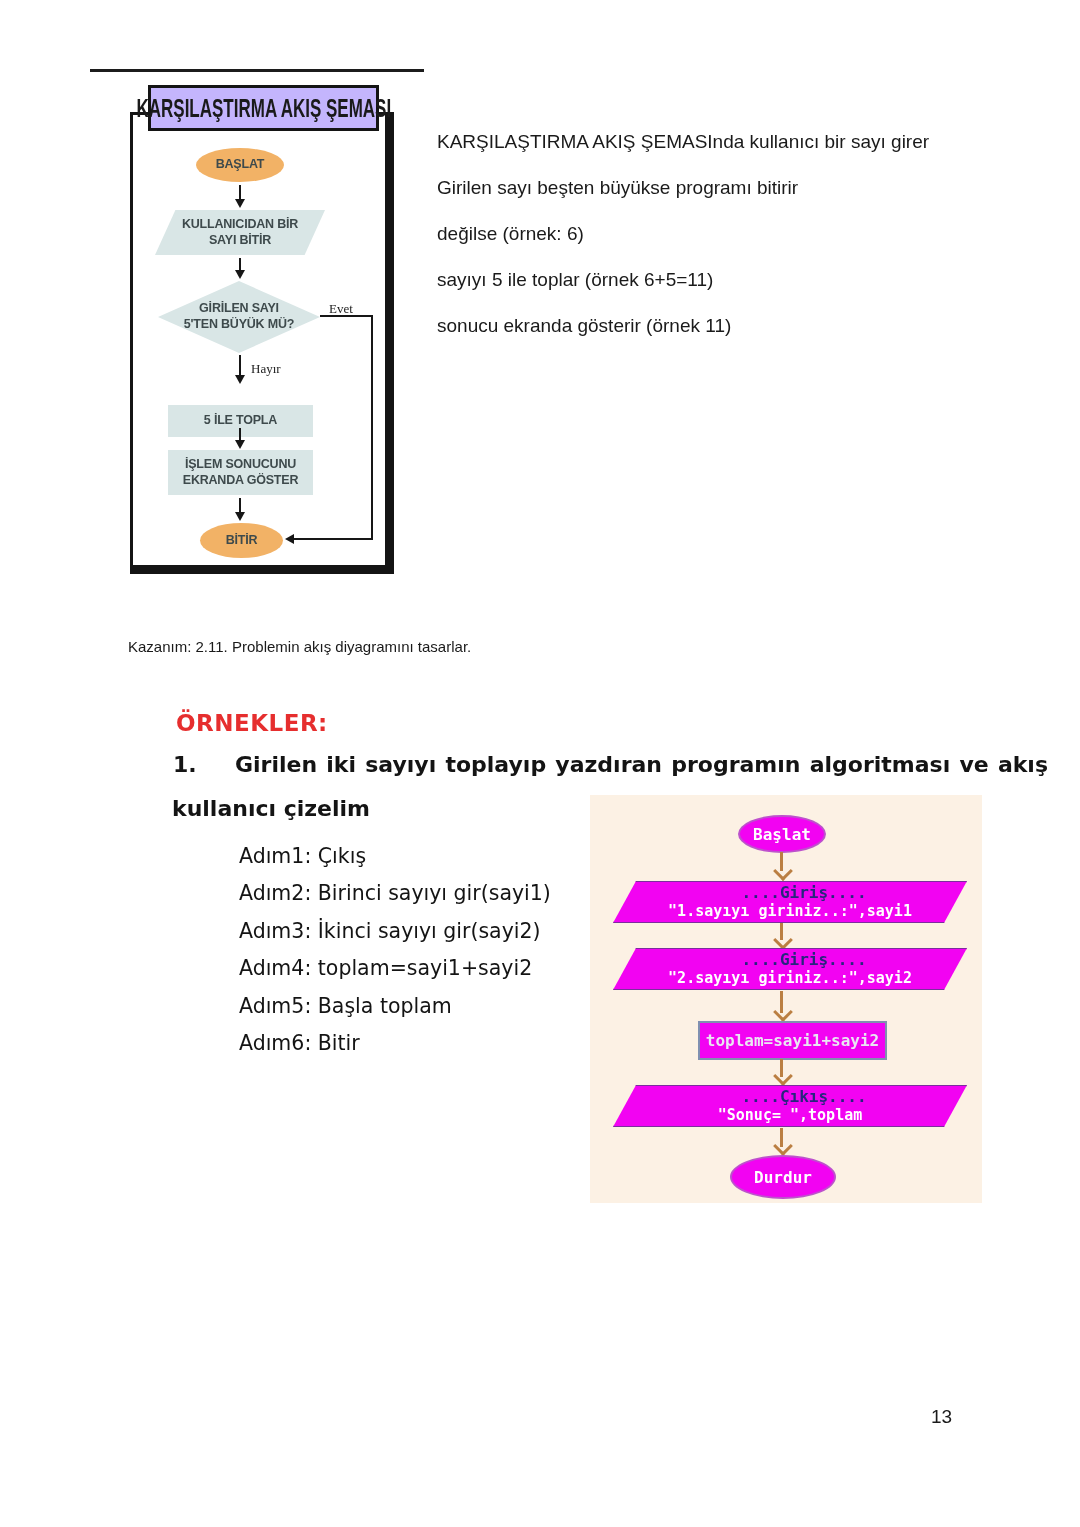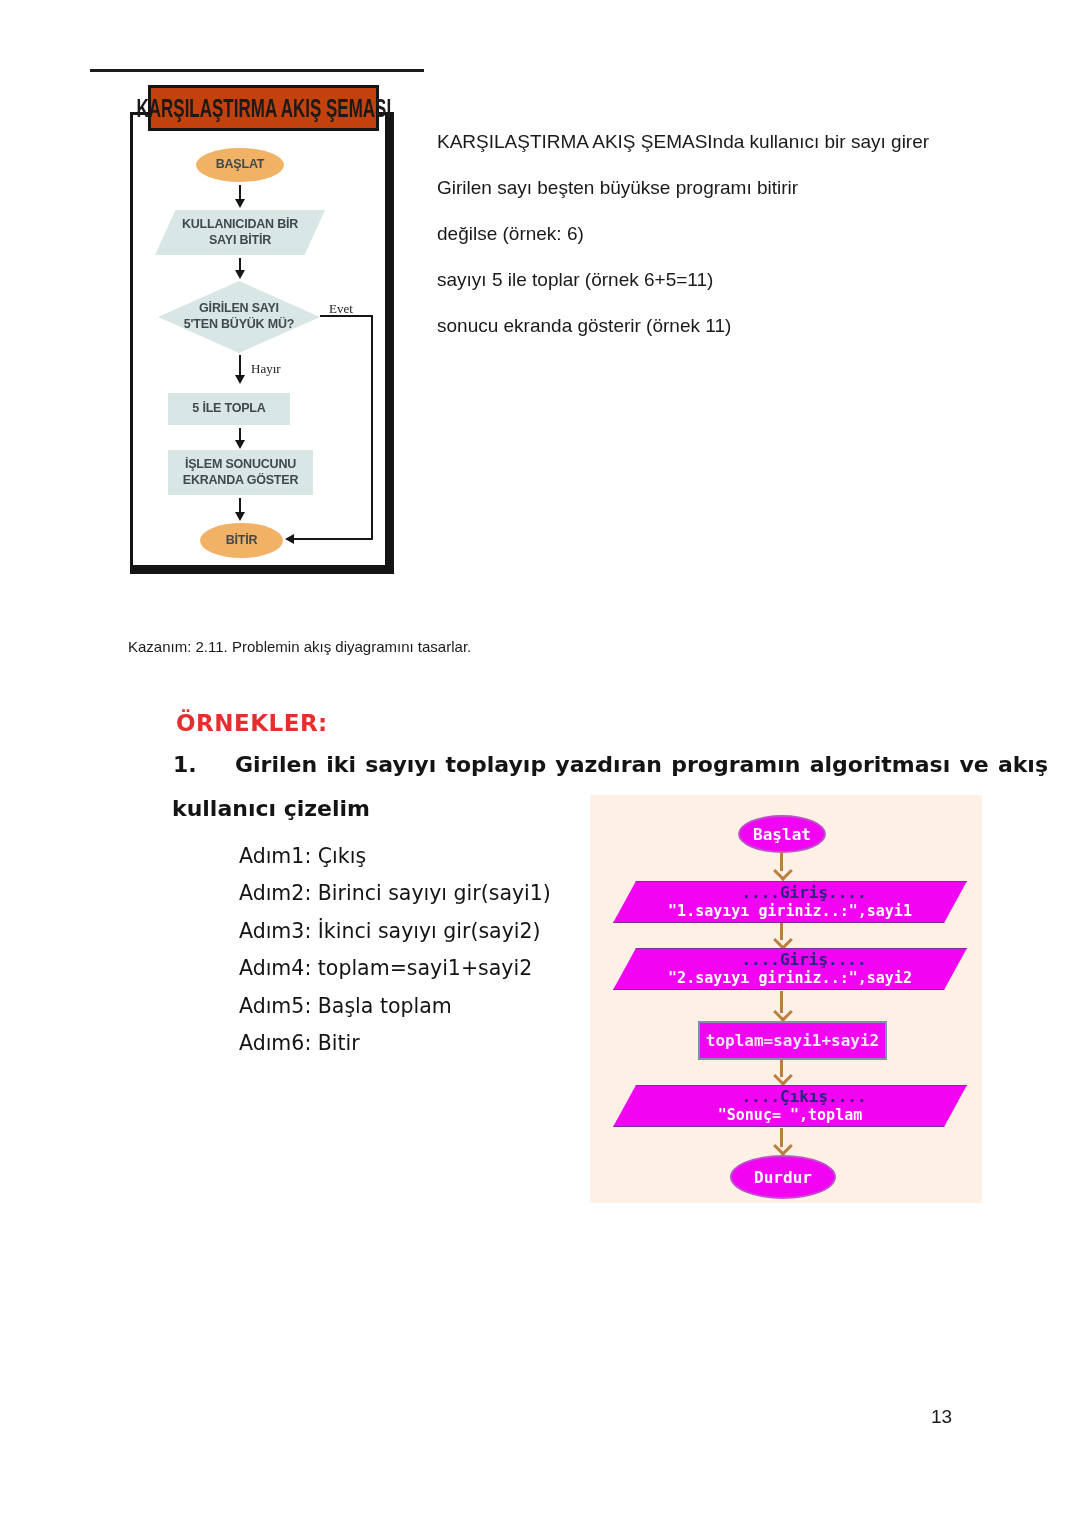--- a/index.html
+++ b/index.html
@@ -6,21 +6,21 @@
   #page{position:relative;width:1080px;height:1527px;background:#ffffff;overflow:hidden;
         font-family:"Liberation Sans", sans-serif;color:#191919;}
   .abs{position:absolute;}
 
   
   .top-rule{left:90px;top:69px;width:334px;height:3px;background:#1c1c1c;}
 
   
   .fc1-panel{left:130px;top:112px;width:252px;height:450px;background:#ffffff;
              border:3px solid #141414;border-right-width:9px;border-bottom-width:9px;}
-  .fc1-title{left:148px;top:85px;width:225px;height:40px;background:#c2410c;border:3px solid #141414;
+  .fc1-title{left:148px;top:85px;width:225px;height:40px;background:#c4b5fd;border:3px solid #141414;
              display:flex;align-items:center;justify-content:center;z-index:5;}
   .fc1-title span{font-weight:700;font-size:20px;white-space:nowrap;color:#1a1a1a;
                   transform:scale(0.85,1.3);letter-spacing:0px;}
   .fc1-node{display:flex;align-items:center;justify-content:center;text-align:center;
             font-weight:700;font-size:12.5px;line-height:1.25;color:#3e4a4c;letter-spacing:-0.2px;
             white-space:pre-line;}
   .fc1-ellipse{background:#f2b266;border-radius:50%;}
   .fc1-para{background:#d9e6e6;clip-path:polygon(12% 0,100% 0,88% 100%,0 100%);}
   .fc1-rect{background:#d9e6e6;}
   .fc1-diamond{background:#d9e6e6;clip-path:polygon(50% 0,100% 50%,50% 100%,0 50%);}
@@ -95,21 +95,21 @@
     <div class="abs branch-label" style="left:196px;top:186px;">Evet</div>
     <div class="abs hline" style="left:187px;top:200px;width:53px;"></div>
     <div class="abs vline" style="left:238px;top:200px;height:225px;"></div>
     <div class="abs hline" style="left:161px;top:423px;width:79px;"></div>
     <div class="abs arr-left" style="left:152px;top:418.5px;"></div>
 
     <div class="abs vline" style="left:106px;top:240px;height:20px;"></div>
     <div class="abs arr-down" style="left:101.5px;top:260px;"></div>
     <div class="abs branch-label" style="left:118px;top:246px;">Hayır</div>
 
-    <div class="abs fc1-node fc1-rect" style="left:35px;top:278px;width:122px;height:32px;">
+    <div class="abs fc1-node fc1-rect" style="left:35px;top:290px;width:145px;height:32px;">
       <span>5 İLE TOPLA</span>
     </div>
     <div class="abs vline" style="left:106px;top:313px;height:12px;"></div>
     <div class="abs arr-down" style="left:101.5px;top:325px;"></div>
 
     <div class="abs fc1-node fc1-rect" style="left:35px;top:335px;width:145px;height:45px;">
       <span>İŞLEM SONUCUNU
 EKRANDA GÖSTER</span>
     </div>
     <div class="abs vline" style="left:106px;top:383px;height:14px;"></div>

